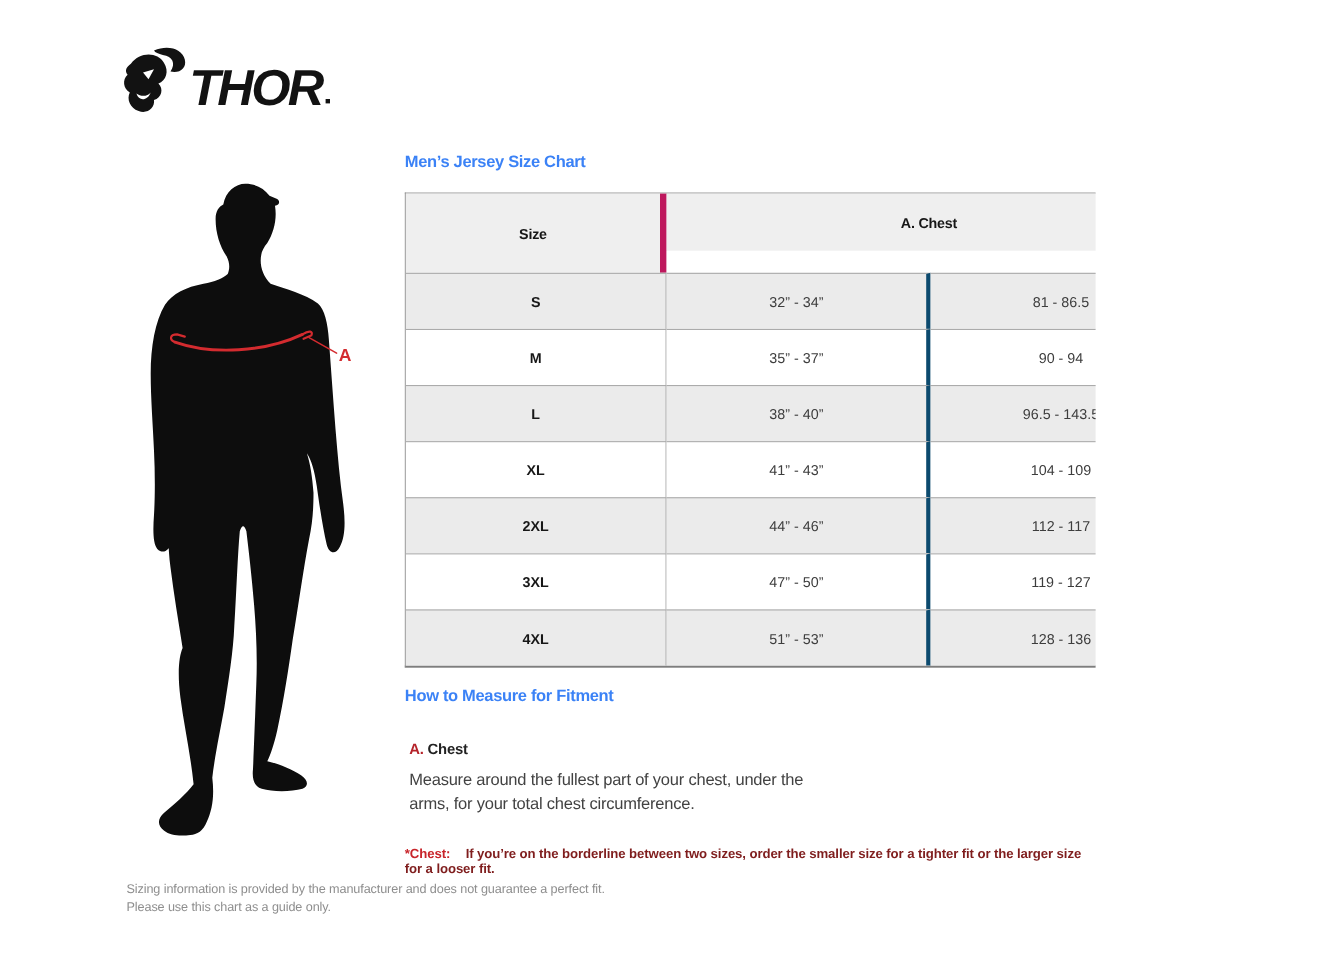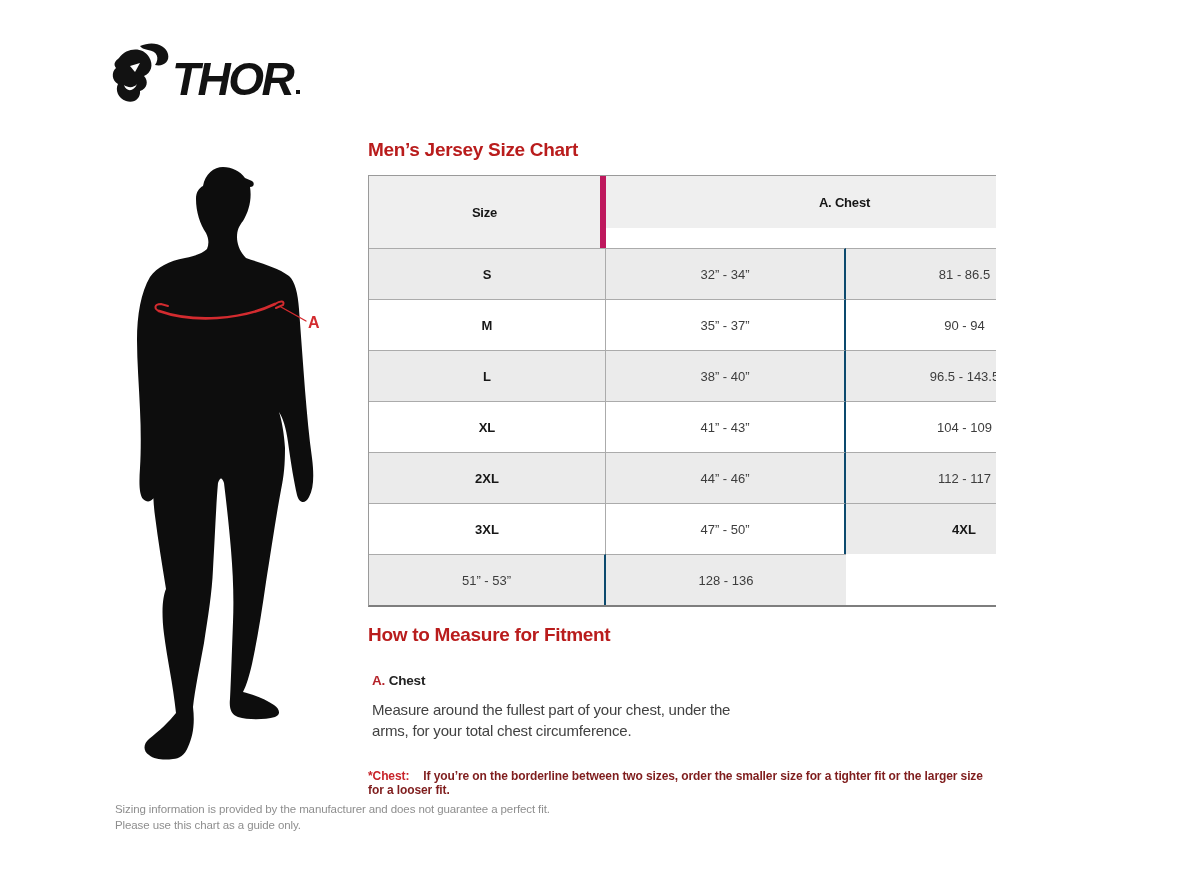--- a/index.html
+++ b/index.html
@@ -10,21 +10,21 @@
   }
 
   
   .logo { position:absolute; left:110px; top:38px; width:200px; height:72px; }
 
   
   .figure { position:absolute; left:133px; top:164px; width:195px; height:604px; }
 
   
   .sec-title {
-    position:absolute; font-size:19px; font-weight:bold; color:#b91c1c;
+    position:absolute; font-size:15px; font-weight:bold; color:#3b82f6;
     letter-spacing:-0.3px;
   }
   #chart-title { left:368px; top:139px; }
   #measure-title { left:368px; top:624px; }
 
   
   .size-table {
     position:absolute; left:368px; top:175px; width:716px;
     display:grid;
     grid-template-columns:237px 240px 237px;
@@ -39,21 +39,21 @@
   .band { padding:20px 2px; background:#ffffff; }
   .band-1 { grid-column:2; grid-row:2; }
   .band-2 { grid-column:3; grid-row:2; }
   .band-inner {
     width:100%; height:100%; background:#070707; color:#ffffff;
     display:flex; align-items:center; justify-content:center;
     font-size:11.5px; font-weight:bold; letter-spacing:-0.1px;
   }
   .csize, .cin, .ccm { border-top:1px solid #ababab; background:#ffffff; }
   .csize { border-right:1px solid #ababab; font-weight:bold; color:#171717; }
-  .cin   { border-right:2px solid #0c4a6e; color:#3d3d3d; }
+  .cin   { border-right:4px solid #0c4a6e; color:#3d3d3d; }
   .ccm   { color:#3d3d3d; }
   .alt   { background:#ebebeb; }
 
   
   .measure-item { position:absolute; left:372px; top:673px; }
   .measure-item .item-head { font-size:13.5px; font-weight:bold; color:#222222; letter-spacing:-0.2px; }
   .measure-item .letter { color:#b5232a; }
   .measure-item .desc {
     margin-top:12px; width:380px; font-size:15px; line-height:1.38;
     color:#424242; letter-spacing:-0.2px;
@@ -179,20 +179,21 @@
     <div class="cell csize">XL</div>
     <div class="cell cin">41” - 43”</div>
     <div class="cell ccm">104 - 109</div>
 
     <div class="cell csize alt">2XL</div>
     <div class="cell cin alt">44” - 46”</div>
     <div class="cell ccm alt">112 - 117</div>
 
     <div class="cell csize">3XL</div>
     <div class="cell cin">47” - 50”</div>
+    <div class="cell ccm">119 - 127</div>
 
     <div class="cell csize alt">4XL</div>
     <div class="cell cin alt">51” - 53”</div>
     <div class="cell ccm alt">128 - 136</div>
   </div>
 
   <div class="sec-title" id="measure-title">How to Measure for Fitment</div>
 
   <div class="measure-item">
     <div class="item-head">

